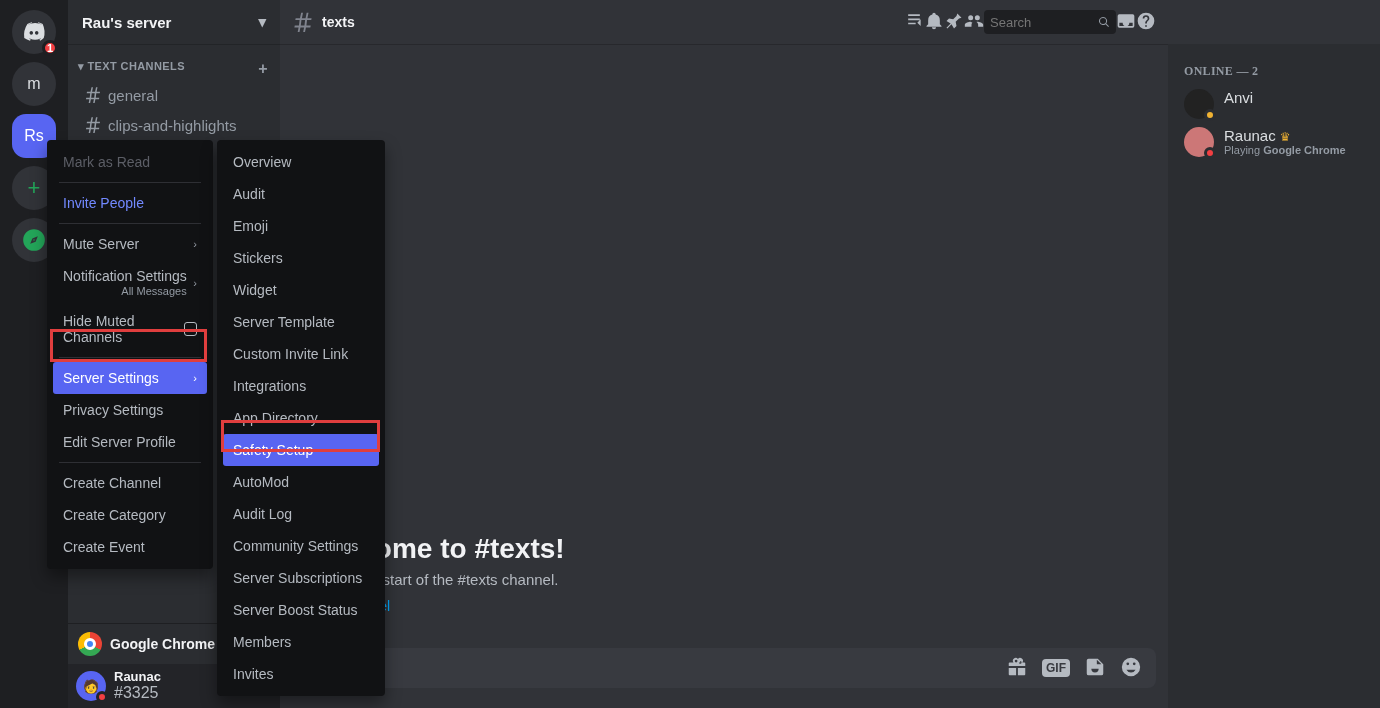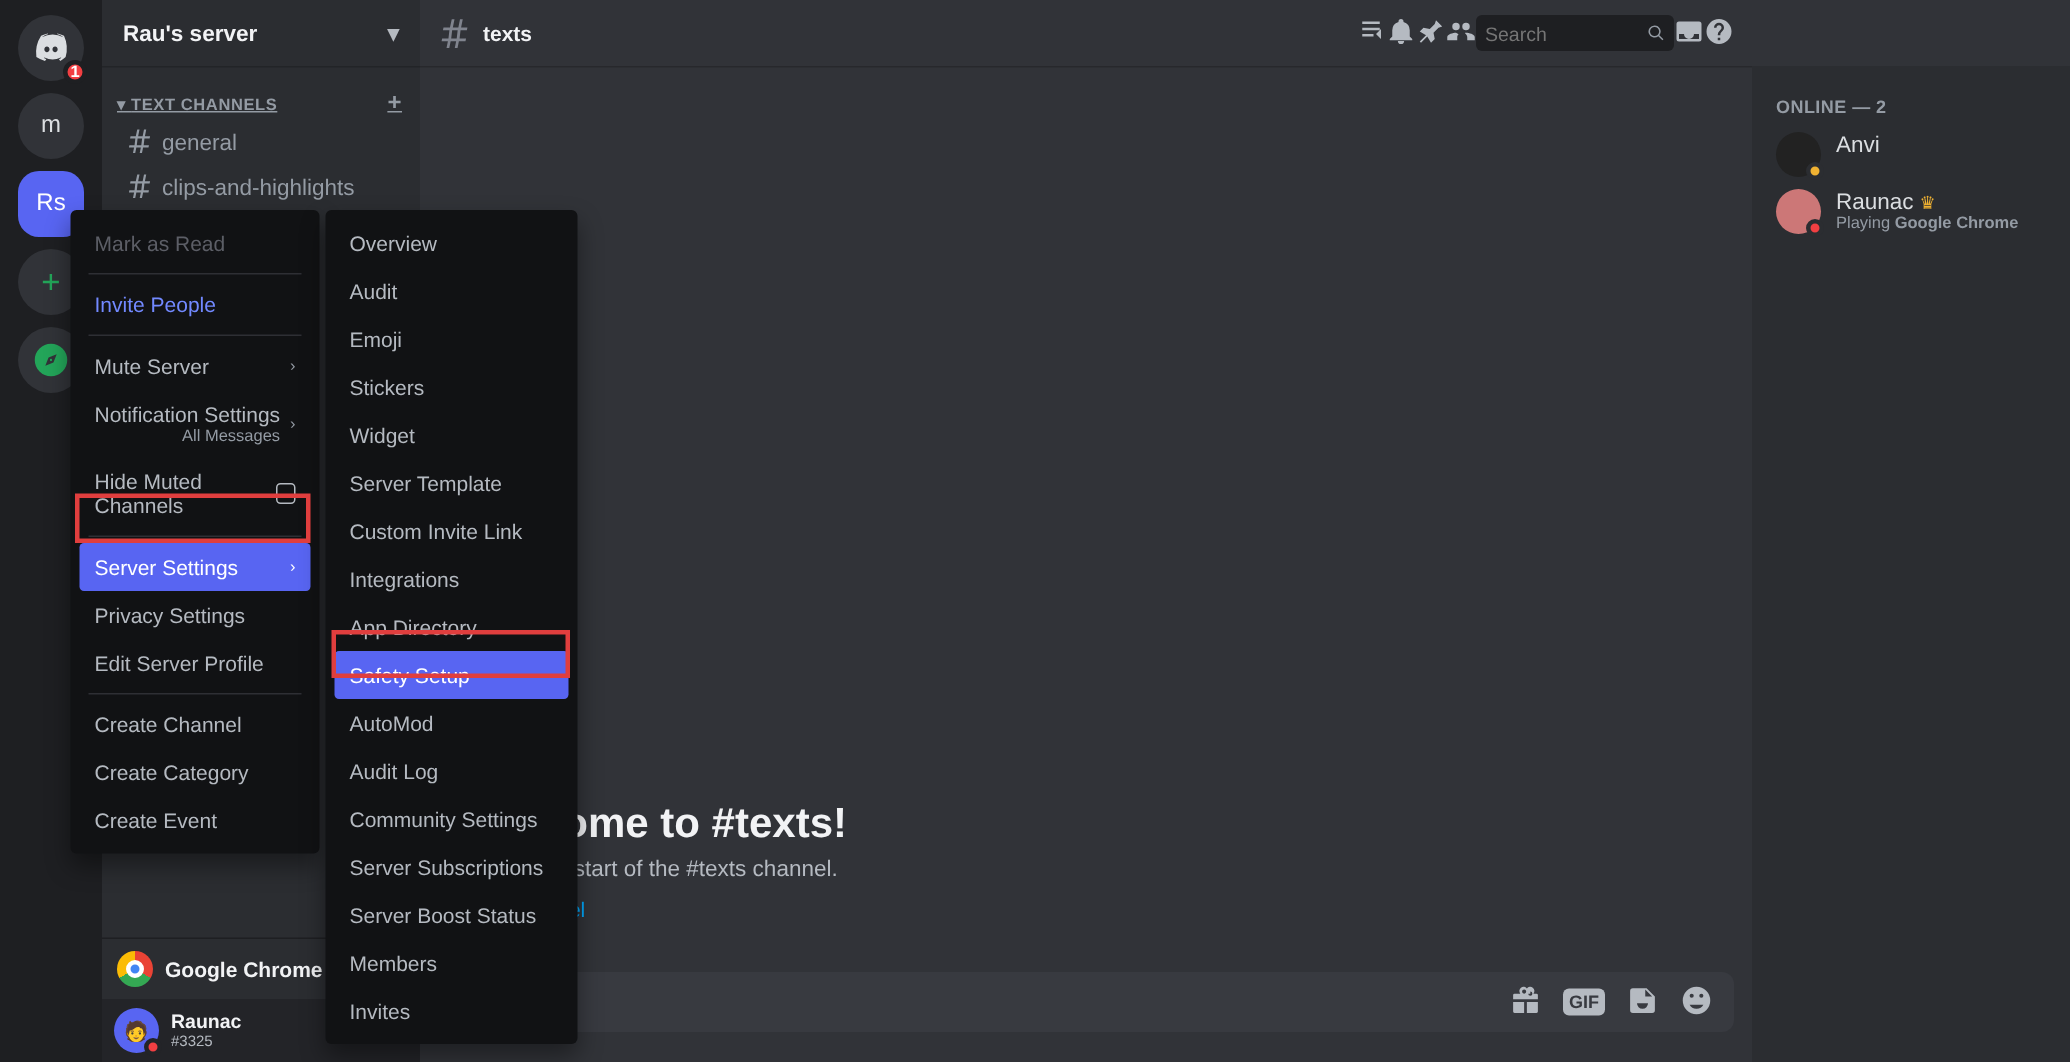--- a/index.html
+++ b/index.html
@@ -47,24 +47,23 @@
     background:#2b2d31; display:flex; flex-direction:column;
   }
   .server-header {
     height:44px; display:flex; align-items:center; justify-content:space-between;
     padding:0 14px; font-weight:600; color:#f2f3f5; font-size:15px;
     box-shadow:0 1px 0 rgba(0,0,0,.2);
   }
   .server-header .chev { color:#b5bac1; }
   .channel-list { flex:1; padding:6px 4px 0 8px; }
   .cat-header{
-    display:flex; align-items:center; justify-content:space-between;
+    display:flex; justify-content:space-between;
     padding:10px 8px 2px 2px; color:#949ba4; font-size:11px; font-weight:600;
     letter-spacing:.4px;
-    text-decoration:underline;
   }
   .cat-header .plus{ font-size:16px; color:#949ba4; }
   .channel-item{
     display:flex; align-items:center; gap:6px;
     padding:4px 8px; color:#949ba4; border-radius:4px; height:30px;
     font-size:15px;
   }
   .hash-icon svg{ width:18px; height:18px; fill:#949ba4; }
 
   .bottom-activity{
@@ -88,21 +87,21 @@
     display:flex; align-items:center; gap:8px; padding:6px 8px;
     background:#232428;
   }
   .av{
     width:30px; height:30px; border-radius:50%; background:#5865f2;
     position:relative; display:flex; align-items:center; justify-content:center; font-size:13px;
   }
   .av .dnd{ position:absolute; bottom:-2px; right:-2px; width:12px; height:12px; border-radius:50%; background:#f23f42; border:3px solid #232428;}
   .user-text{ line-height:1.1; }
   .user-name{ color:#f2f3f5; font-weight:600; font-size:13px;}
-  .user-tag{ color:#b5bac1; font-size:10px; }
+  .user-tag{ color:#b5bac1; font-size:16px; }
   .user-panel .mute-off{ margin-left:auto; color:#f23f42; font-size:14px;}
 
   
   .main{
     position:absolute; left:280px; top:0; right:212px; height:100%;
     display:flex; flex-direction:column; background:#313338;
   }
   .topbar{
     height:44px; display:flex; align-items:center; gap:8px;
     padding:0 12px; box-shadow:0 1px 0 rgba(0,0,0,.2);
@@ -140,20 +139,21 @@
   .gif-badge{ background:#b5bac1; color:#383a40; font-weight:800; font-size:12px; border-radius:4px; padding:2px 4px;}
 
   
   .members{
     position:absolute; right:0; top:44px; width:212px; bottom:0;
     background:#2b2d31; padding:16px 8px;
   }
   .members .section-title{
     color:#949ba4; font-size:12px; font-weight:600; letter-spacing:.3px;
     padding:4px 8px 6px;
+    font-family:Liberation Serif, serif;
   }
   .member{
     display:flex; gap:10px; padding:4px 8px; border-radius:4px;
   }
   .m-av{ width:30px; height:30px; border-radius:50%; background:#5865f2; position:relative;}
   .m-av .status{ position:absolute; bottom:-2px; right:-2px; width:12px; height:12px; border-radius:50%; border:3px solid #2b2d31;}
   .status.idle{ background:#f0b232;}
   .status.dnd{ background:#f23f42;}
   .m-name{ color:#dbdee1; font-size:15px;}
   .m-sub{ color:#949ba4; font-size:11px;}

